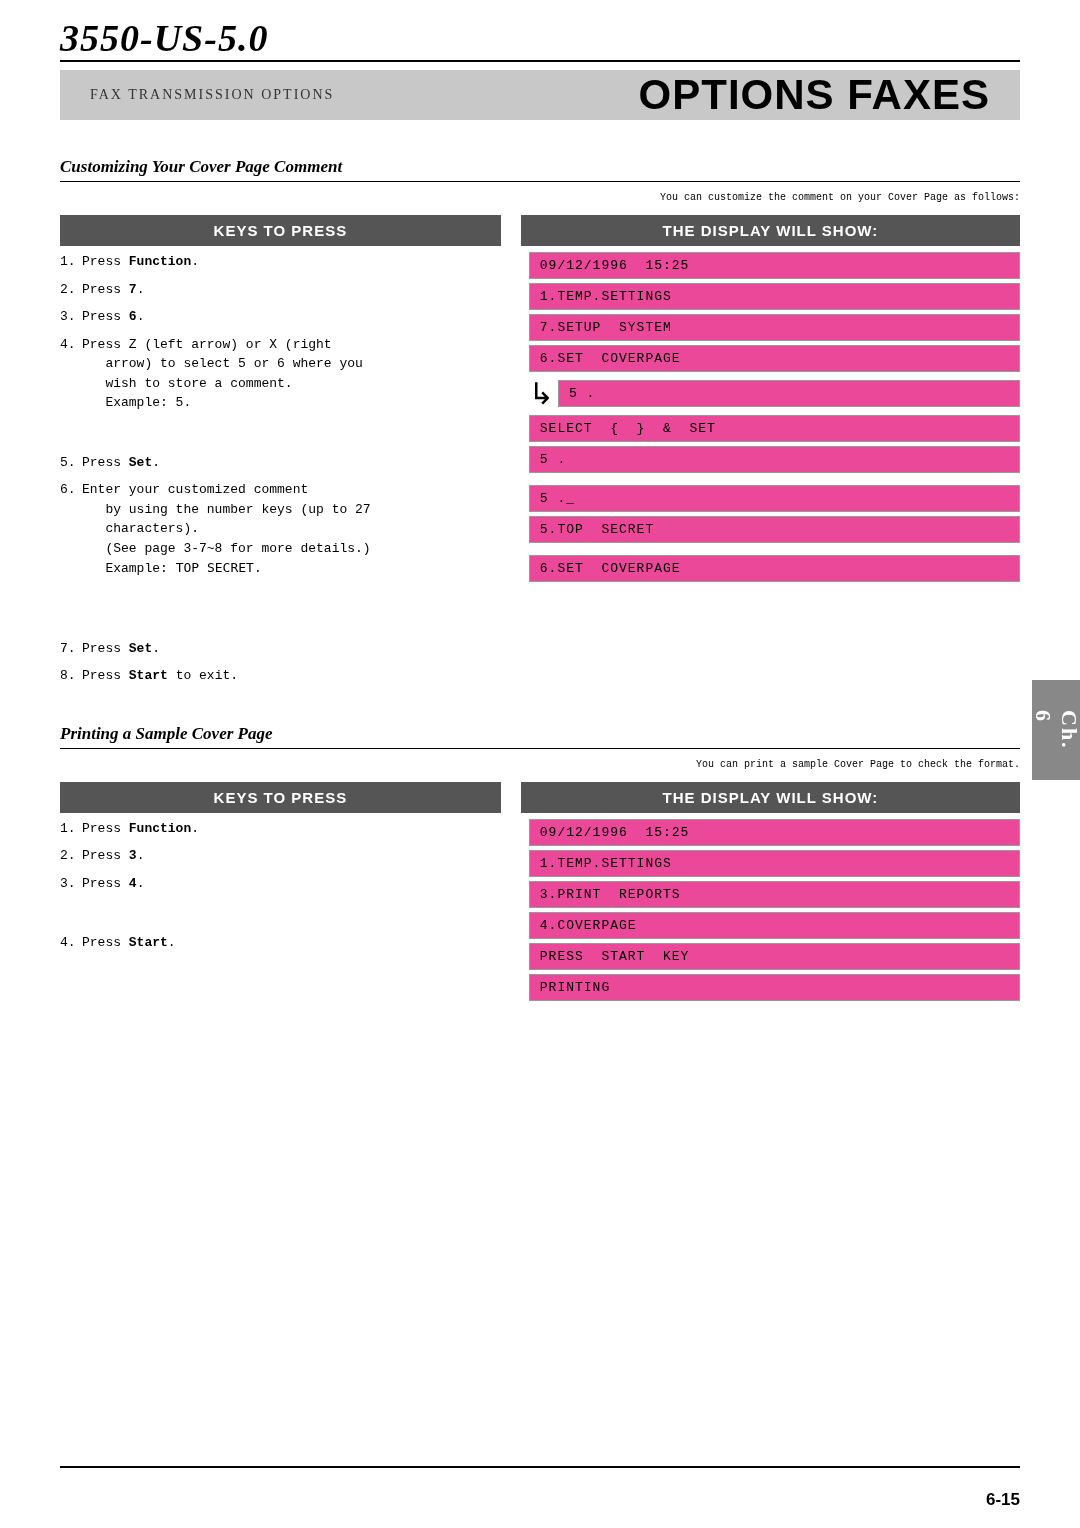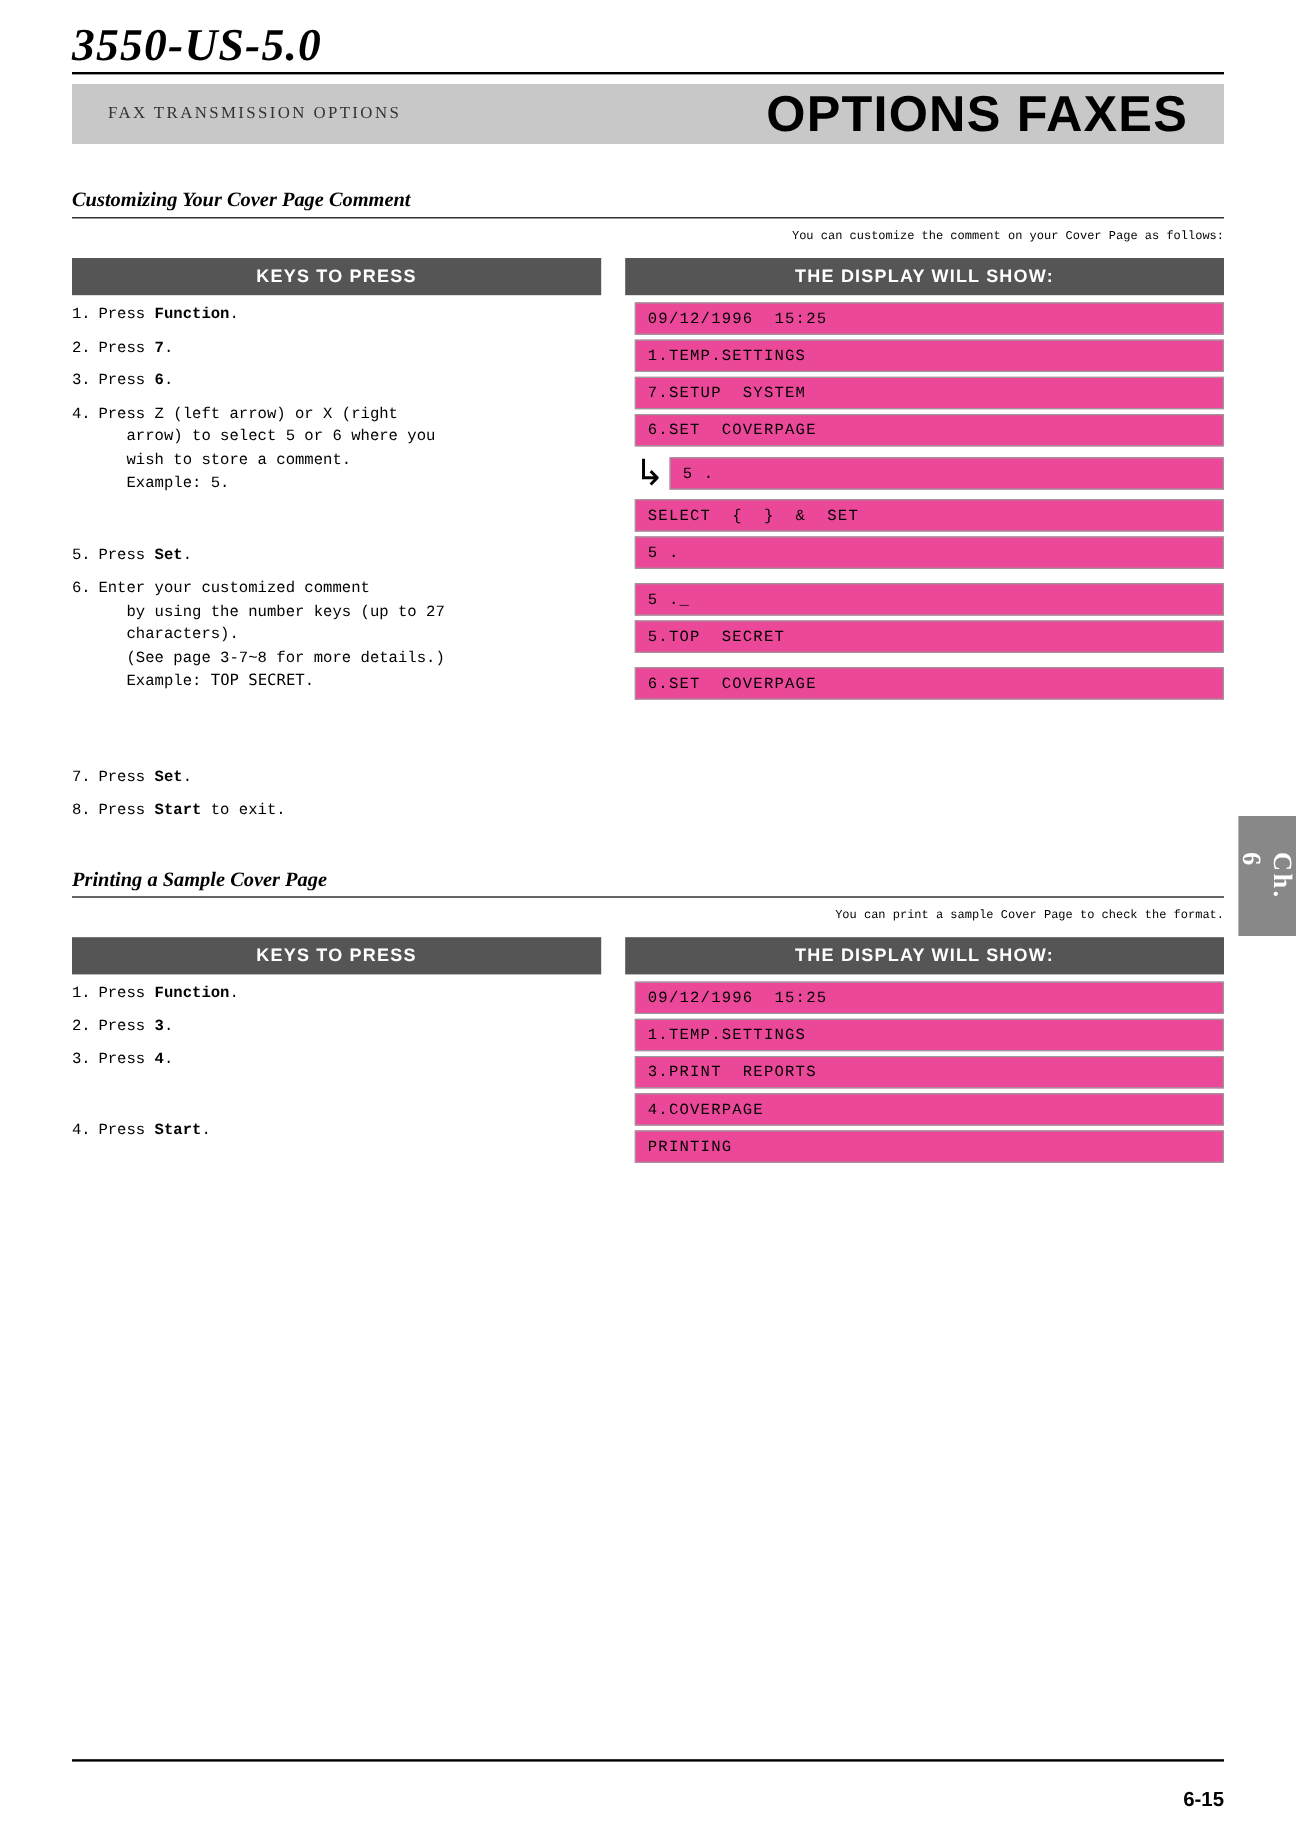--- a/index.html
+++ b/index.html
@@ -368,20 +368,21 @@
           </ol>
         </div>
 
         <div class="right-col">
           <div class="col-header">THE DISPLAY WILL SHOW:</div>
           <div class="right-col-inner display-boxes">
             <div class="display-box">09/12/1996&nbsp;&nbsp;15:25</div>
             <div class="display-box">1.TEMP.SETTINGS</div>
             <div class="display-box">3.PRINT&nbsp;&nbsp;REPORTS</div>
             <div class="display-box">4.COVERPAGE</div>
+            <div class="display-box">PRESS&nbsp;&nbsp;START&nbsp;&nbsp;KEY</div>
             <div class="display-box">PRINTING</div>
           </div>
         </div>
       </div>
     </div>
 
   </div>
 
   <div class="bottom-border"></div>
 

